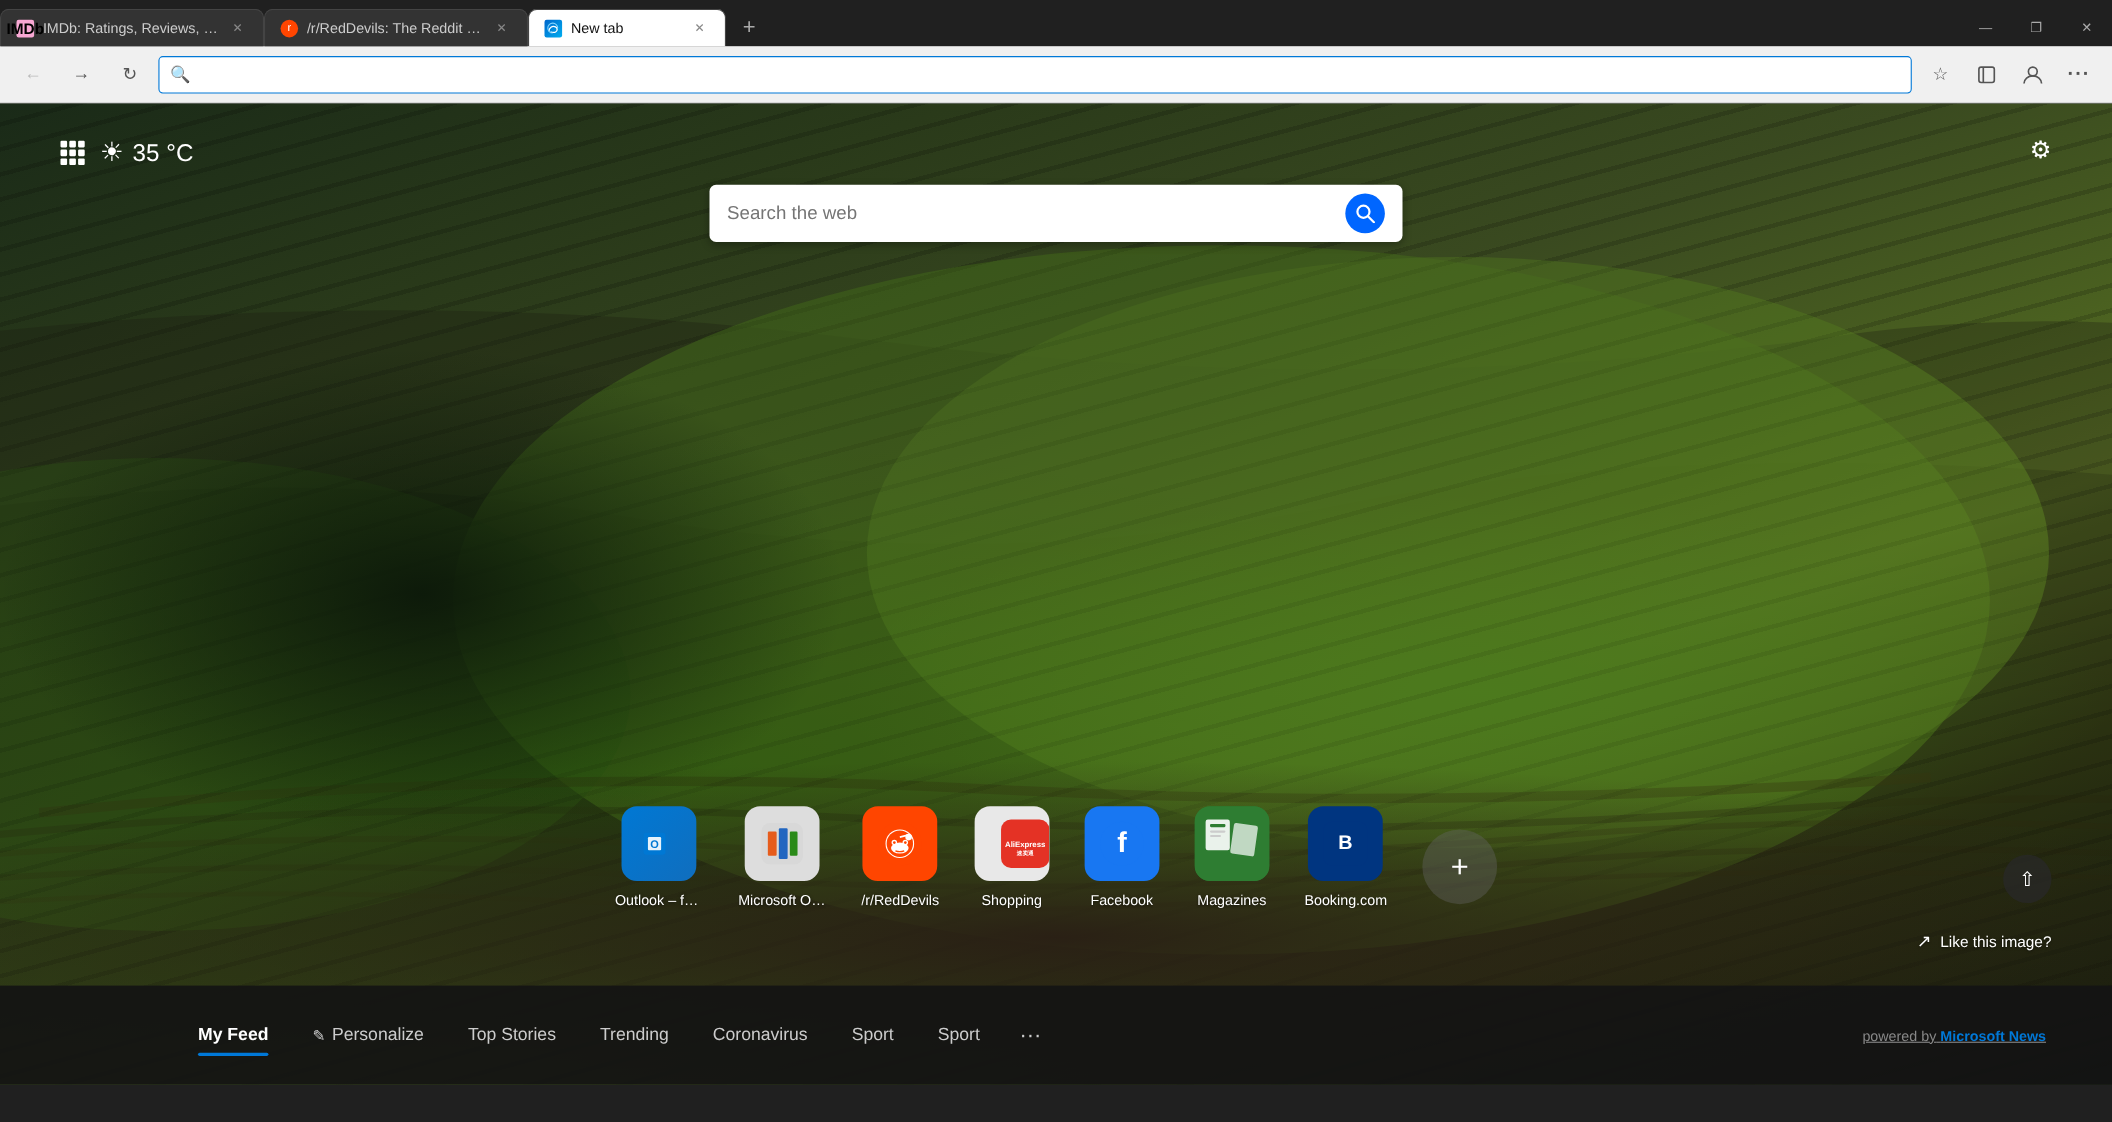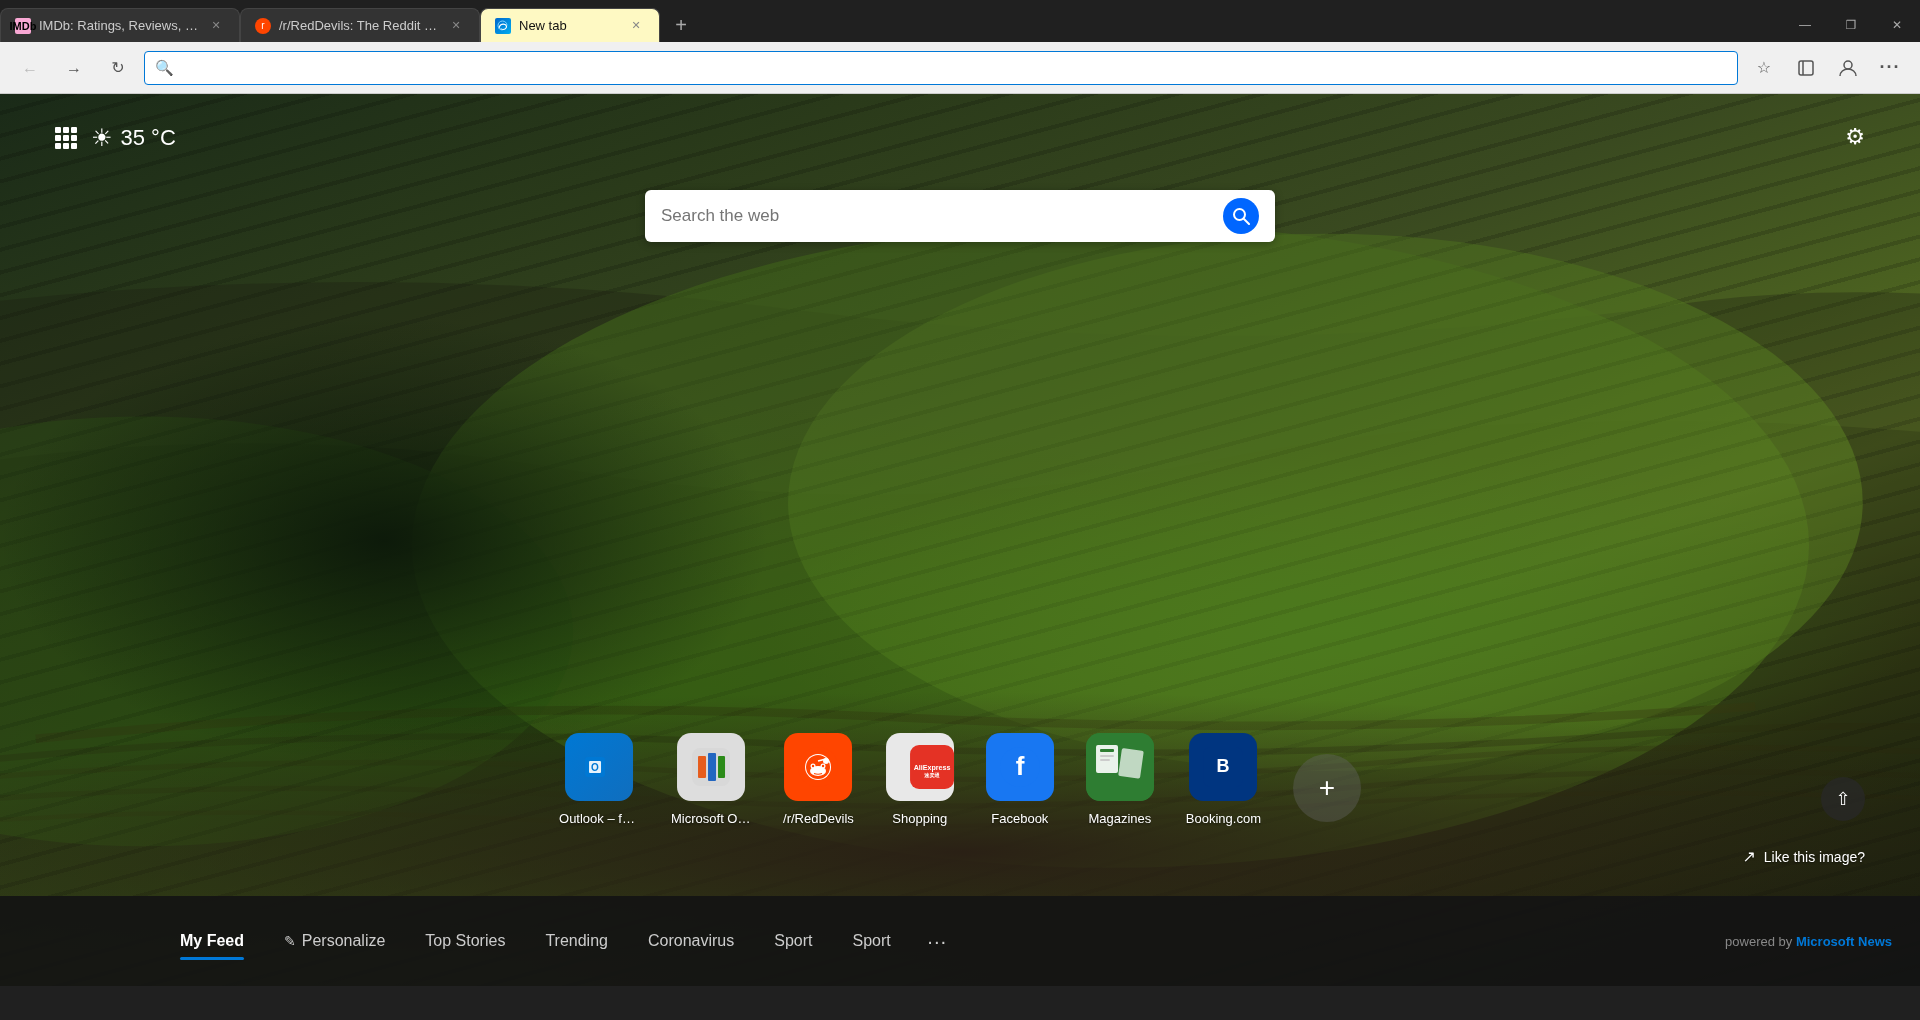--- a/index.html
+++ b/index.html
@@ -15,21 +15,21 @@
       user-select: none;
     }
     .tab {
       display: flex; align-items: center; gap: 8px;
       height: 34px; padding: 0 14px; border-radius: 8px 8px 0 0;
       font-size: 13px; color: #ccc; cursor: pointer;
       max-width: 240px; min-width: 180px; position: relative;
       background: #333; border: 1px solid #444; border-bottom: none; flex-shrink: 0;
     }
     .tab.active {
-      background: #fef9c3; color: #111; z-index: 2;
+      background: #ffffff; color: #111; z-index: 2;
     }
     .tab-favicon { width: 16px; height: 16px; border-radius: 2px; flex-shrink: 0; }
     .tab-title { flex: 1; overflow: hidden; text-overflow: ellipsis; white-space: nowrap; }
     .tab-close {
       width: 18px; height: 18px; border-radius: 50%; display: flex; align-items: center; justify-content: center;
       font-size: 11px; color: #888; cursor: pointer; flex-shrink: 0;
     }
     .tab-add {
       width: 34px; height: 34px; display: flex; align-items: center; justify-content: center;
       color: #aaa; font-size: 20px; cursor: pointer; margin-left: 4px;
@@ -124,21 +124,21 @@
     }
     .sun-icon { font-size: 24px; }
 
     
     .newtab-settings {
       position: absolute; top: 30px; right: 55px; z-index: 10; color: white; font-size: 22px; cursor: pointer;
     }
 
     
     .newtab-search-wrap {
-      position: absolute; top: 96px; left: 50%; transform: translateX(-50%);
+      position: absolute; top: 74px; left: 50%; transform: translateX(-50%);
       width: 630px; z-index: 10;
     }
     .newtab-search {
       display: flex; align-items: center; background: white; border-radius: 6px;
       height: 52px; padding: 0 16px; gap: 10px;
       box-shadow: 0 2px 8px rgba(0,0,0,0.3);
     }
     .newtab-search input {
       flex: 1; border: none; outline: none; font-size: 17px; color: #555;
       background: transparent;
@@ -211,25 +211,25 @@
       height: 3px; background: #0078d7; border-radius: 2px;
     }
     .news-tab-more {
       padding: 8px 16px; color: #ccc; font-size: 20px; cursor: pointer;
     }
     .personalize-tab {
       display: flex; align-items: center; gap: 6px;
     }
     .personalize-icon { font-size: 14px; }
     .powered-by {
-      margin-left: auto; padding-right: 28px; color: #888; font-size: 13px;
-    }
-
-    
-    .fav-imdb { background: #f9a8d4; color: #000; font-size: 11px; font-weight: bold; display: flex; align-items: center; justify-content: center; border-radius: 2px; }
+      margin-left: auto; padding-right: 60px; color: #888; font-size: 13px; text-decoration: underline;
+    }
+
+    
+    .fav-imdb { background: #f9a8d4; color: #000; font-size: 14px; font-weight: bold; display: flex; align-items: center; justify-content: center; border-radius: 2px; }
     .fav-reddit { background: #ff4500; color: white; font-size: 10px; display: flex; align-items: center; justify-content: center; border-radius: 50%; }
     .fav-edge { background: linear-gradient(135deg, #0066cc, #00adef); display: flex; align-items: center; justify-content: center; }
 
     
     .icon-outlook { background: linear-gradient(135deg, #0078d4, #106ebe); display: flex; align-items: center; justify-content: center; color: white; font-size: 28px; }
     .icon-office { background: #ddd; display: flex; align-items: center; justify-content: center; font-size: 26px; }
     .icon-reddit { background: #ff4500; display: flex; align-items: center; justify-content: center; color: white; font-size: 30px; }
     .icon-aliexpress { background: #e8e8e8; display: flex; align-items: center; justify-content: center; font-size: 11px; font-weight: bold; color: #e43225; }
     .icon-facebook { background: #1877f2; display: flex; align-items: center; justify-content: center; color: white; font-size: 30px; }
     .icon-booking { background: #003580; display: flex; align-items: center; justify-content: center; color: white; font-size: 28px; font-weight: bold; }

